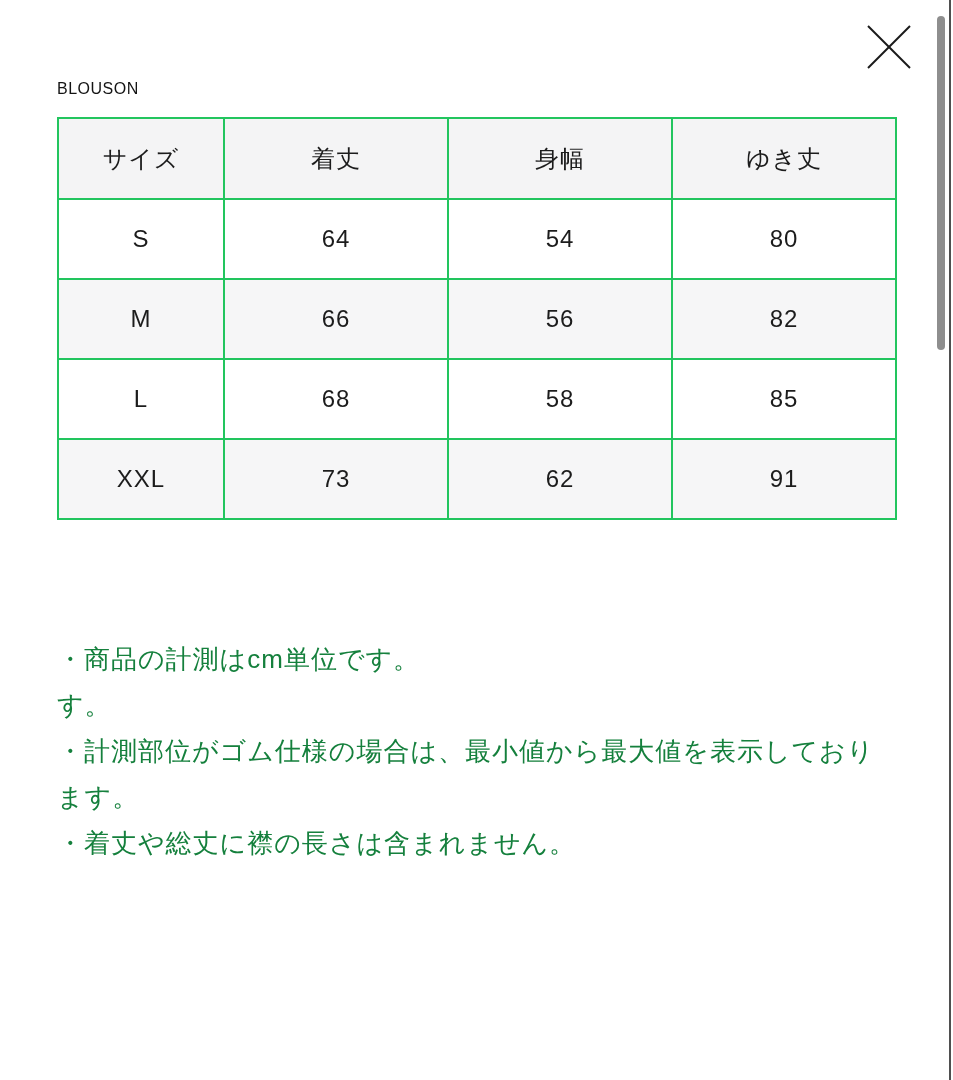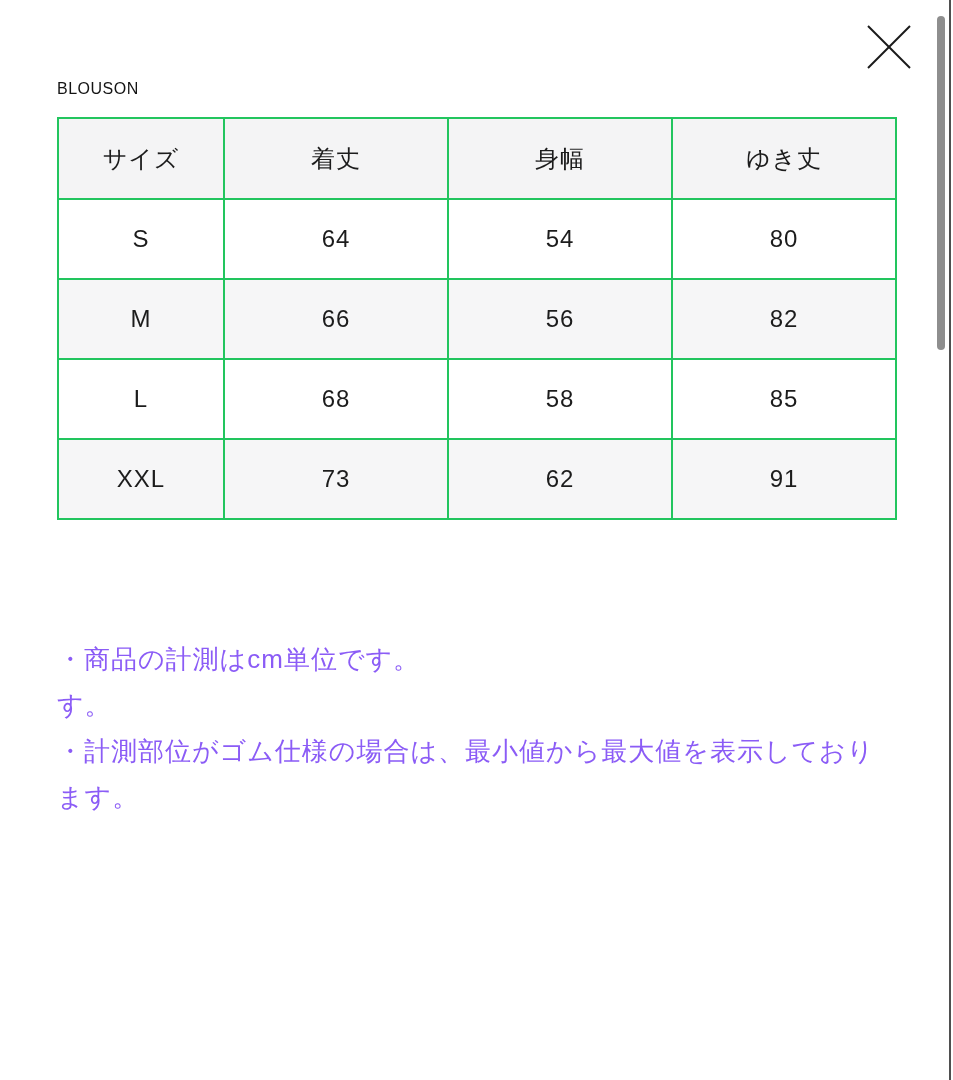--- a/index.html
+++ b/index.html
@@ -67,21 +67,21 @@
   .size-table tbody tr:nth-child(even) td { background: #f6f6f7; }
   .col-size { width: 166px; }
   .col-val  { width: 224px; }
 
   
   .notes {
     position: absolute;
     left: 57px;
     top: 636px;
     width: 860px;
-    color: #8b5cf6;
+    color: #15803d;
   }
   .note-line {
     font-size: 26px;
     line-height: 46px;
     letter-spacing: 1px;
     white-space: nowrap;
   }
 
   
   .panel-edge {
@@ -157,18 +157,19 @@
         <td>91</td>
       </tr>
     </tbody>
   </table>
 
   <div class="notes">
     <div class="note-line">・商品の計測はcm単位です。</div>
     <div class="note-line">す。</div>
     <div class="note-line">・計測部位がゴム仕様の場合は、最小値から最大値を表示しており</div>
     <div class="note-line">ます。</div>
+    <div class="note-line">・着丈や総丈に襟の長さは含まれません。</div>
   </div>
 
   <div class="panel-edge"></div>
   <div class="scroll-thumb"></div>
 
 </div>
 
 </body></html>

